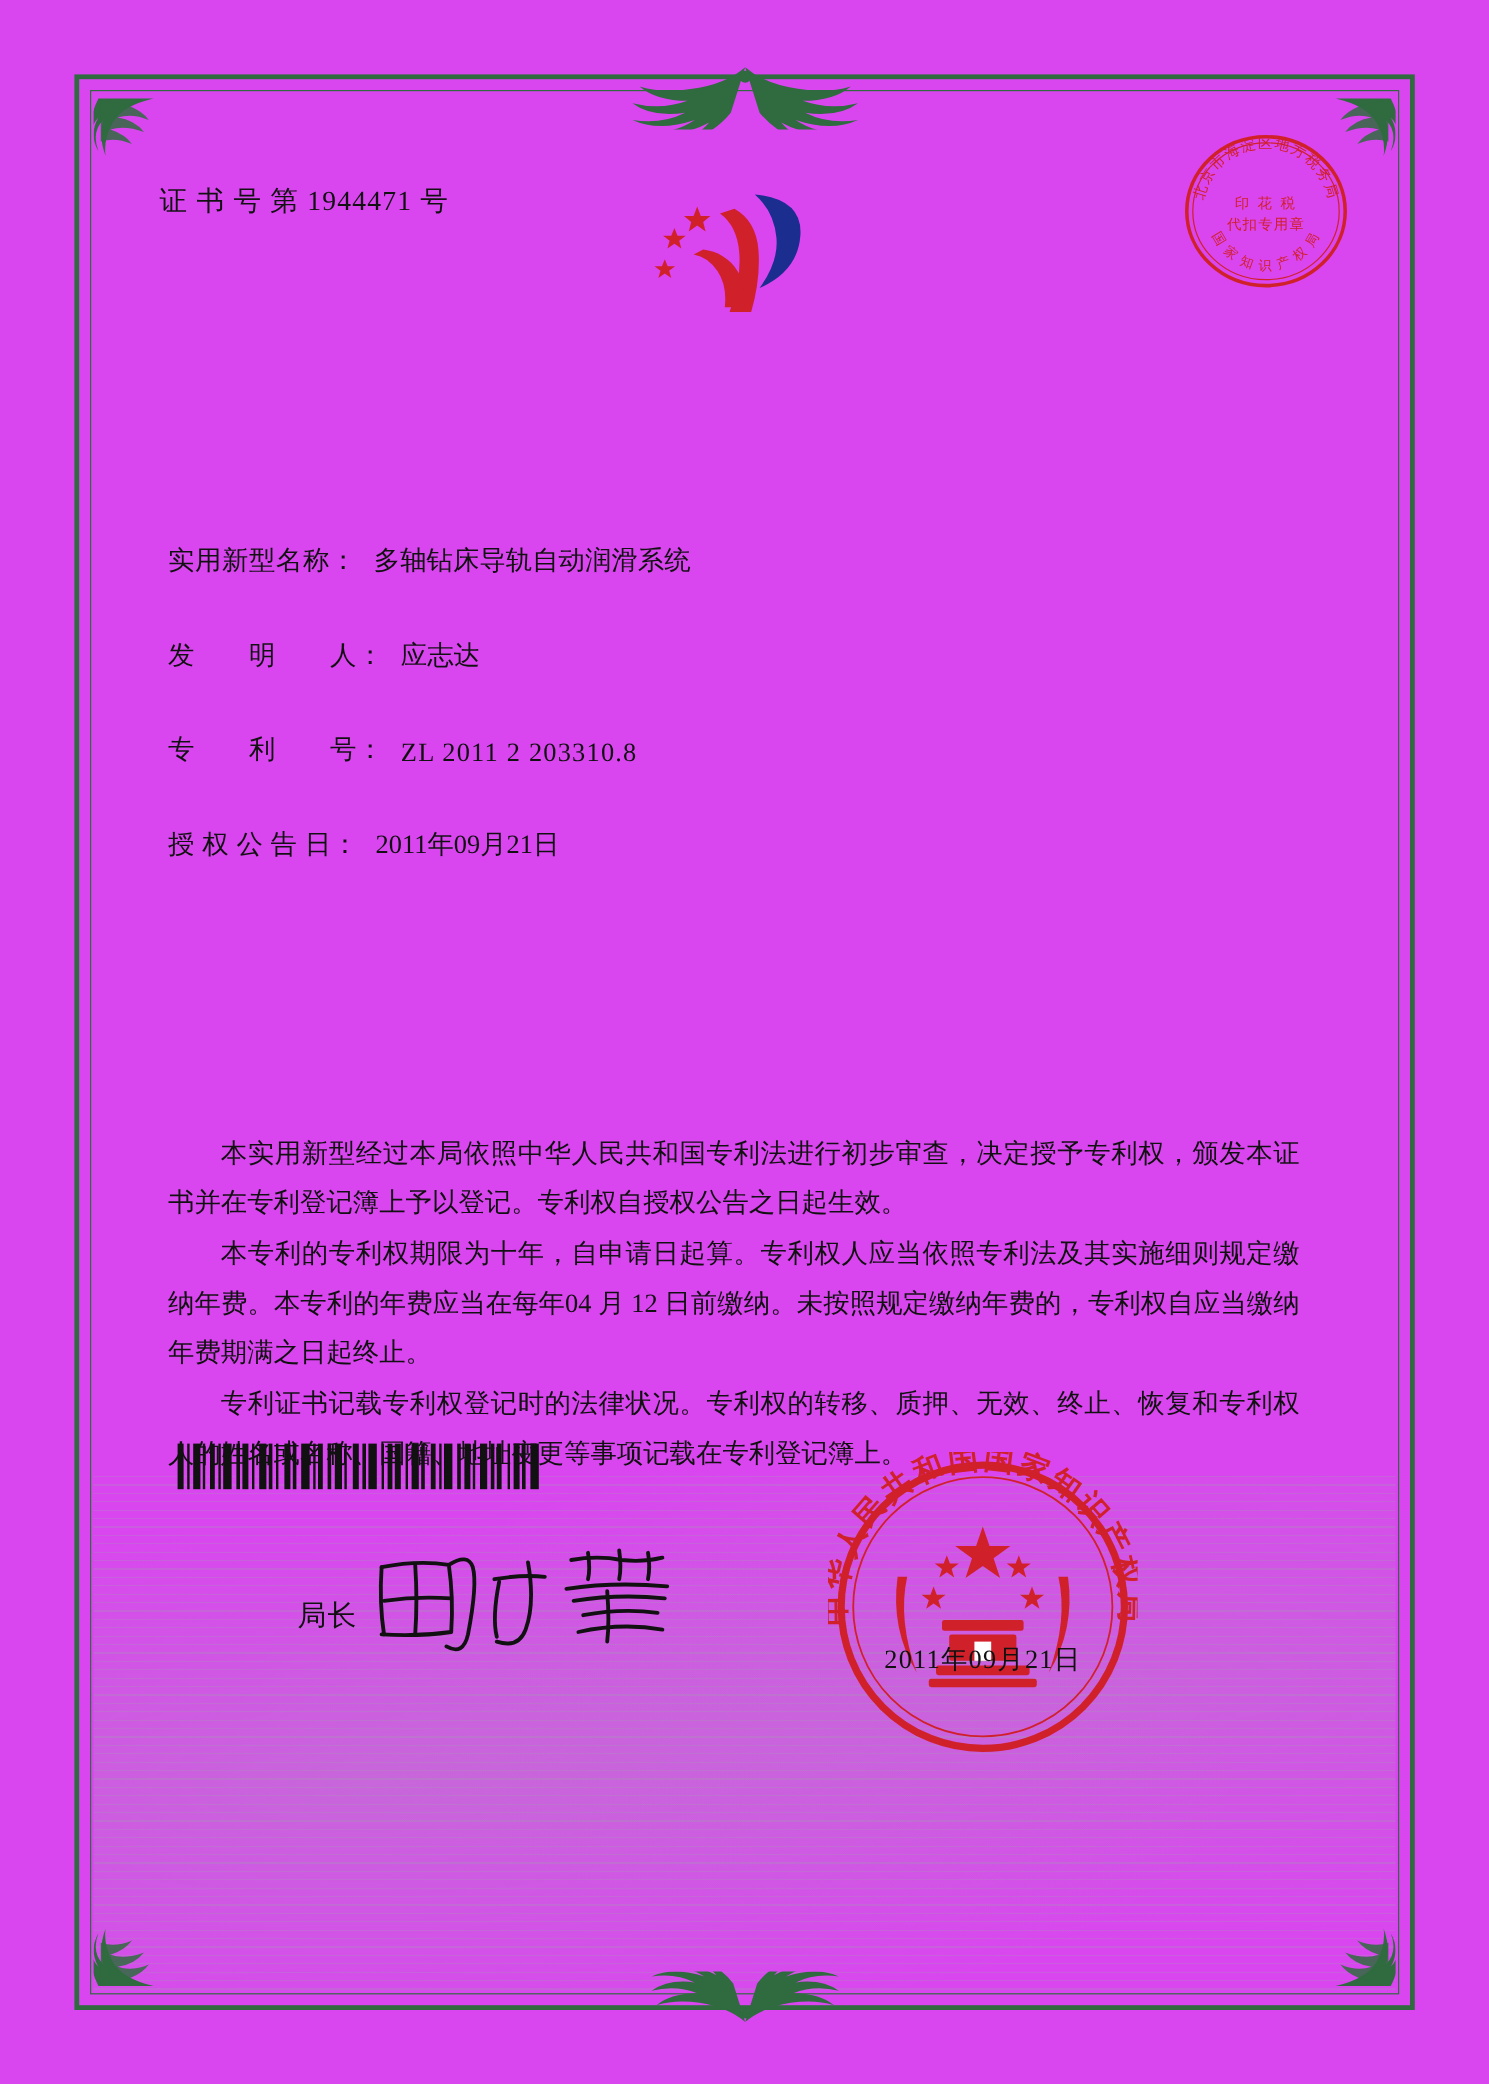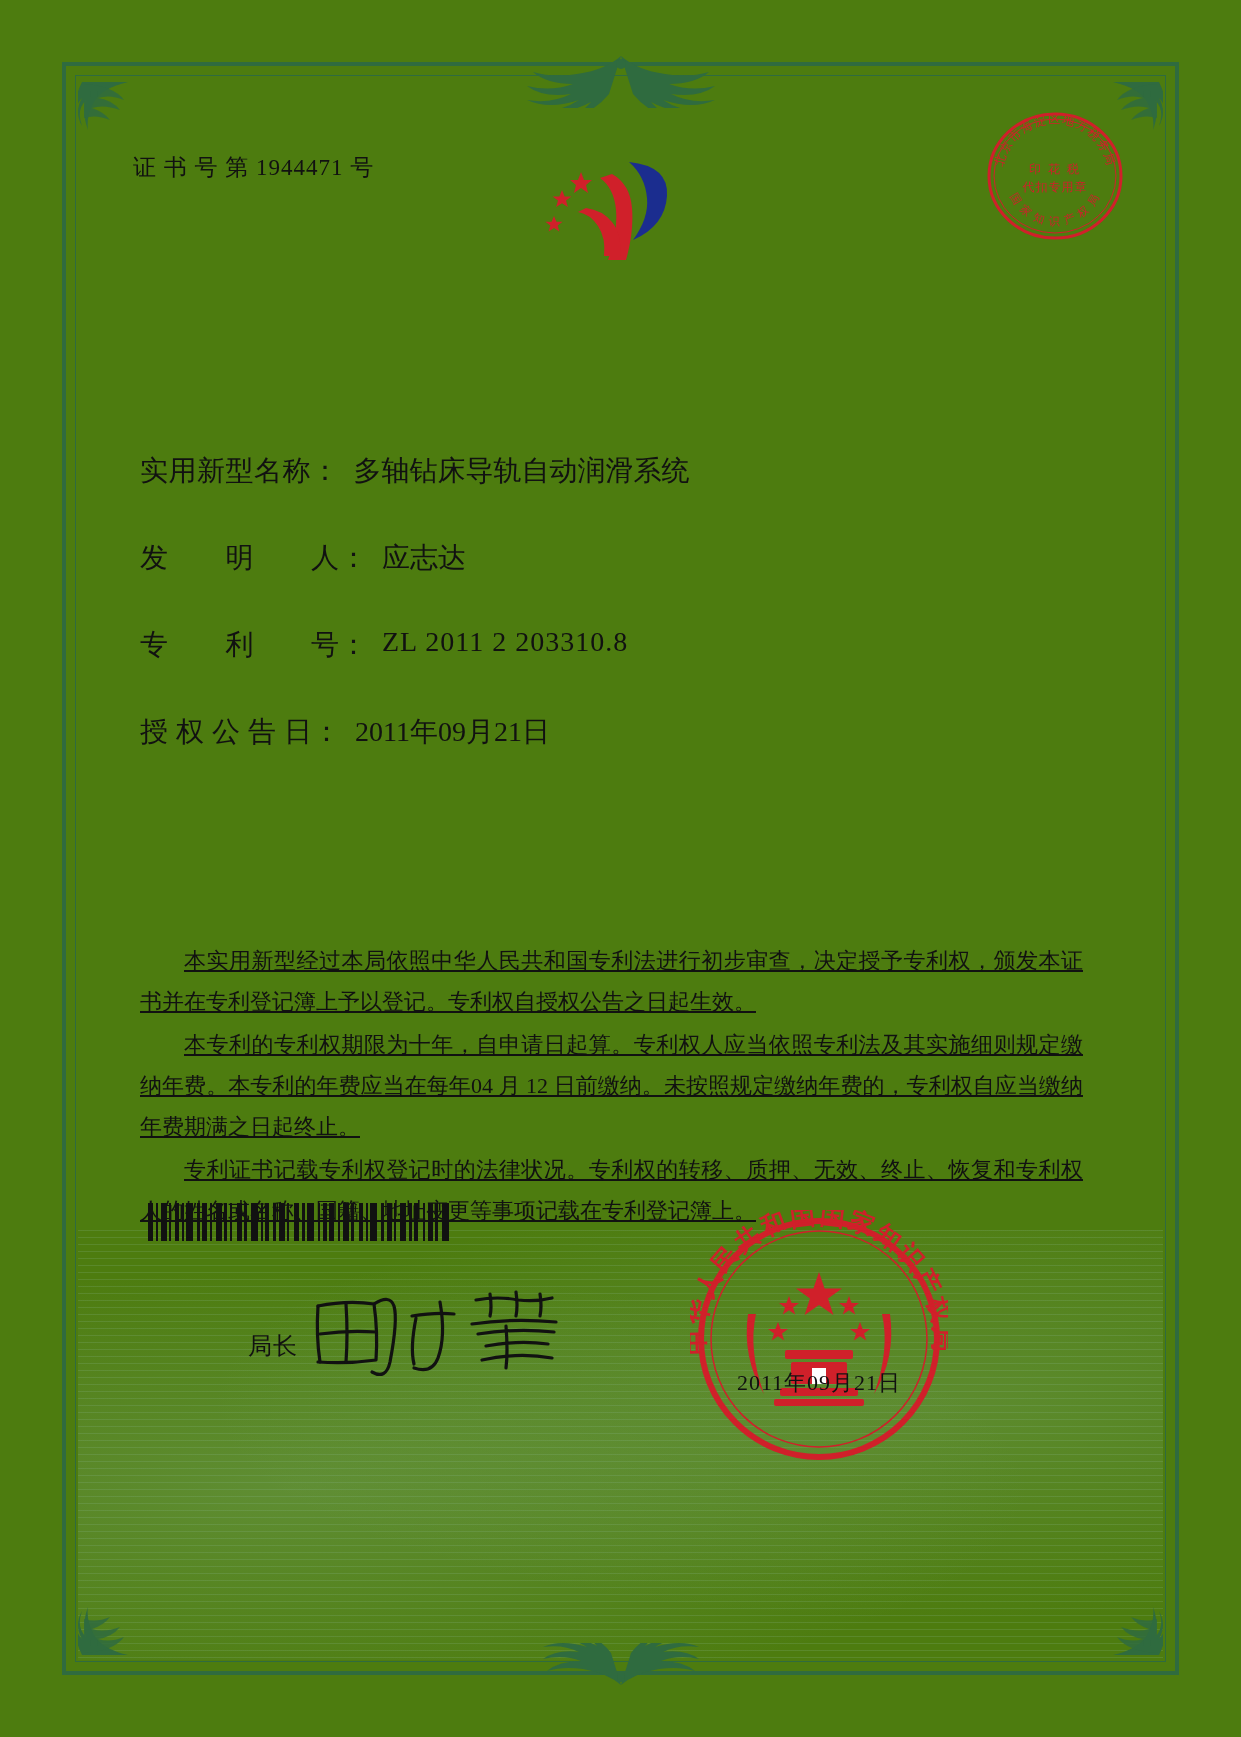--- a/index.html
+++ b/index.html
@@ -7,21 +7,21 @@
     padding: 0;
     background: #ffffff;
   }
   body {
     font-family: "Liberation Serif", "DejaVu Serif", serif;
   }
   .page {
     position: relative;
     width: 1241px;
     height: 1737px;
-    background: #4d7c0f;
+    background: #d946ef;
     overflow: hidden;
   }
 
   
   .border-outer {
     position: absolute;
     left: 62px;
     top: 62px;
     width: 1117px;
     height: 1613px;
@@ -134,23 +134,23 @@
 
   
   .fields {
     position: absolute;
     left: 140px;
     top: 452px;
     width: 960px;
   }
   .field-row {
     display: flex;
-    align-items: flex-start;
+    align-items: flex-end;
     margin-bottom: 49px;
-    font-size: 28px;
+    font-size: 22px;
     color: #111;
   }
   .field-label {
     white-space: nowrap;
     letter-spacing: 0.5px;
   }
   .field-value {
     margin-left: 14px;
     white-space: nowrap;
   }
@@ -166,21 +166,20 @@
     top: 940px;
     width: 955px;
     font-size: 22px;
     line-height: 41px;
     color: #111;
     text-align: justify;
   }
   .body-text p {
     margin: 0 12px 2px 0;
     text-indent: 44px;
-    text-decoration: underline;
   }
 
   
   .barcode {
     position: absolute;
     left: 148px;
     top: 1203px;
     width: 345px;
     height: 38px;
     display: flex;

